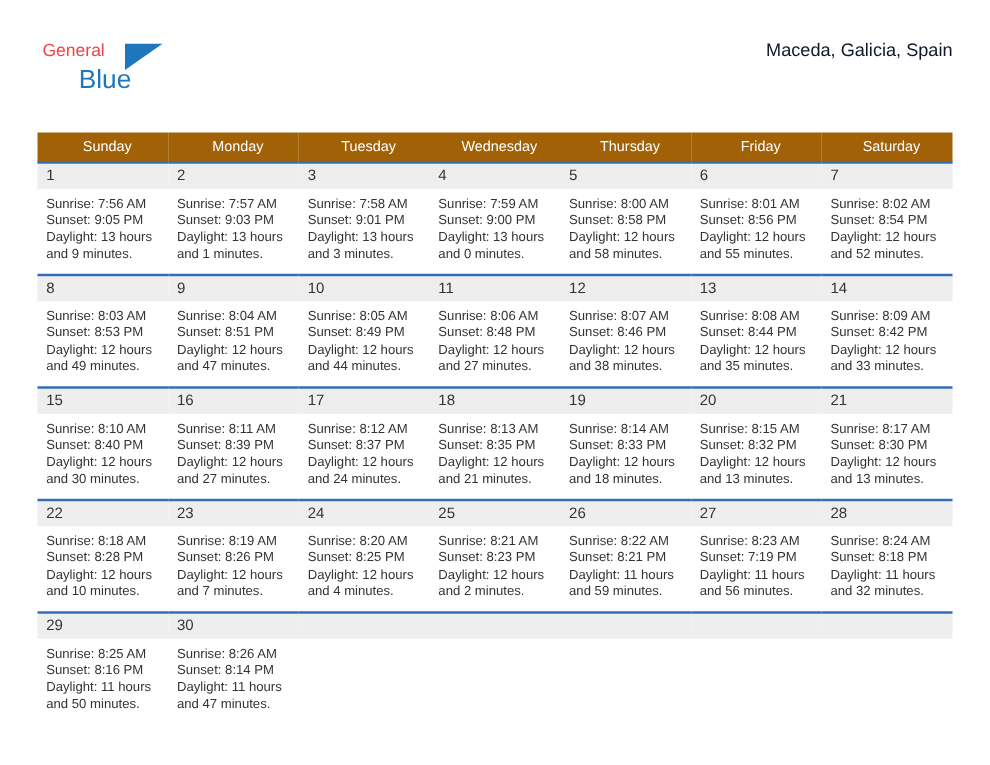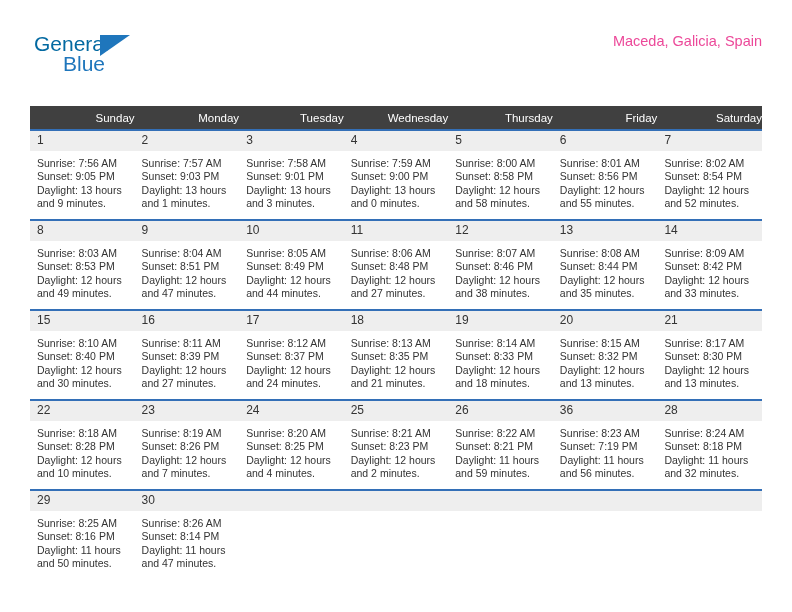--- a/index.html
+++ b/index.html
@@ -35,22 +35,22 @@
     position: absolute;
     left: 4px;
     top: 6px;
     width: 140px;
     height: 56px;
   }
   .brand-general {
     position: absolute;
     left: 0px;
     top: 0px;
-    font-size: 21px;
-    color: #0369a1;
+    font-size: 14px;
+    color: #ef4444;
     letter-spacing: 0px;
     font-family: "Liberation Sans", sans-serif;
   }
   .brand-blue {
     position: absolute;
     left: 29px;
     top: 20px;
     font-size: 21px;
     color: #1f76bc;
     font-family: "Liberation Sans", sans-serif;
@@ -73,42 +73,42 @@
   .cal-title {
     font-size: 27px;
     color: #333333;
     line-height: 34px;
     white-space: nowrap;
     font-weight: normal;
     margin: 0;
   }
   .cal-subtitle {
     font-size: 14.5px;
-    color: #ec4899;
+    color: #0f172a;
     line-height: 22px;
     white-space: nowrap;
     margin: 0;
     padding-top: 4px;
   }
 
   
   .calendar {
     position: absolute;
     left: 30px;
     top: 106px;
     width: 732px;
     border-collapse: collapse;
     table-layout: fixed;
   }
   .calendar th {
-    background: #404040;
+    background: #a16207;
     color: #ffffff;
     font-size: 11.5px;
     font-weight: normal;
-    text-align: right;
+    text-align: center;
     padding: 5px 0 5px 7px;
     height: 13px;
     border: none;
     margin-top: 36px;
   }
   .calendar td {
     width: 104.57px;
     vertical-align: top;
     padding: 0;
     border: none;
@@ -406,21 +406,21 @@
           <td class="daycell">
             <div class="daynum">26</div>
             <div class="dayinfo">
               <div>Sunrise: 8:22 AM</div>
               <div>Sunset: 8:21 PM</div>
               <div>Daylight: 11 hours</div>
               <div>and 59 minutes.</div>
             </div>
           </td>
           <td class="daycell">
-            <div class="daynum">36</div>
+            <div class="daynum">27</div>
             <div class="dayinfo">
               <div>Sunrise: 8:23 AM</div>
               <div>Sunset: 7:19 PM</div>
               <div>Daylight: 11 hours</div>
               <div>and 56 minutes.</div>
             </div>
           </td>
           <td class="daycell">
             <div class="daynum">28</div>
             <div class="dayinfo">

